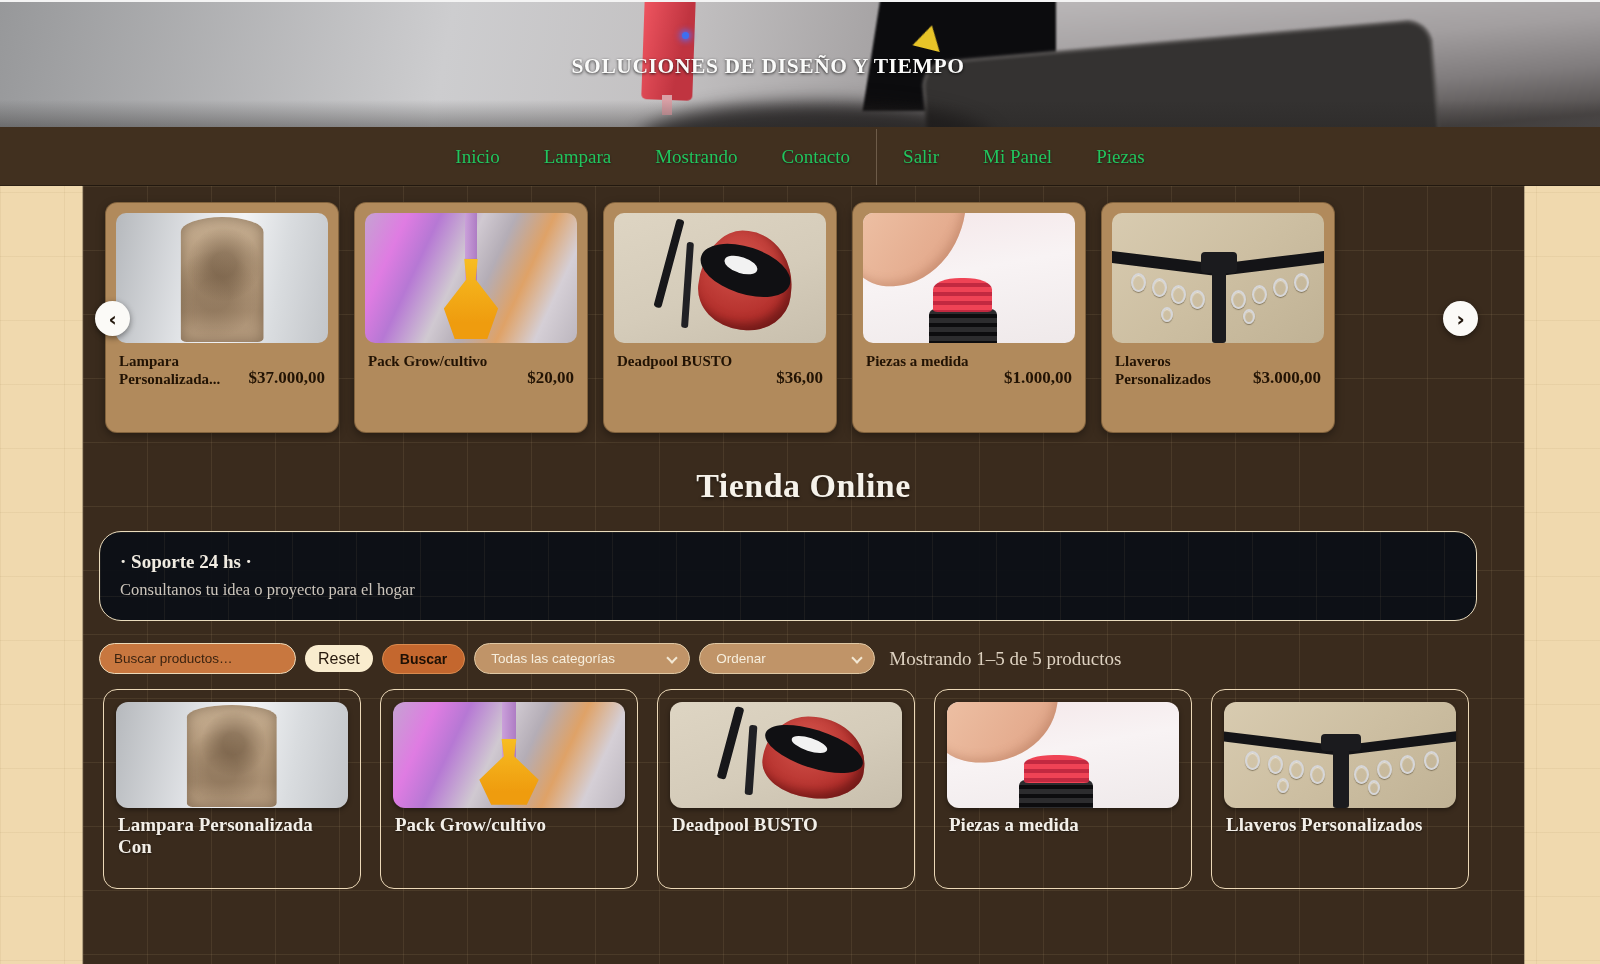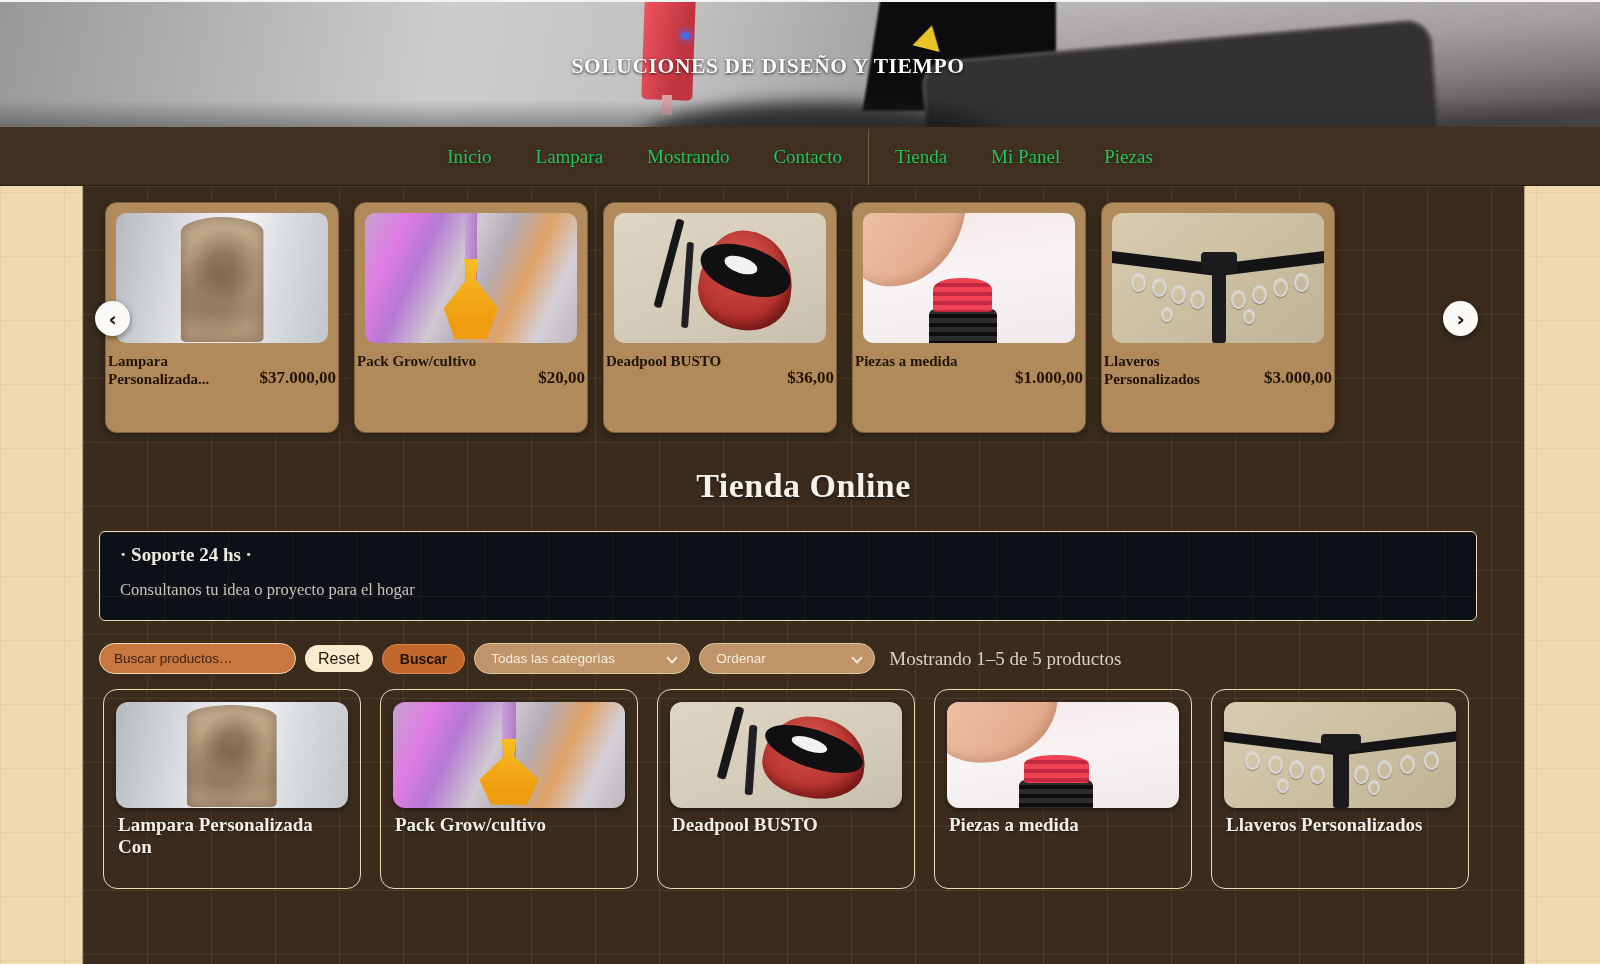--- a/index.html
+++ b/index.html
@@ -64,21 +64,21 @@
 
   
   .carousel { position: relative; padding: 16px 0 0 22px; }
   .carousel-cards { display: flex; gap: 15px; }
   .fcard { width: 234px; height: 231px; background: #b18a5c; border-radius: 12px;
     border: 1px solid rgba(70,48,24,0.45); box-shadow: 0 3px 8px rgba(0,0,0,0.35);
     flex: none; cursor: pointer; }
   .fcard .pimg { margin: 10px 10px 9px; height: 130px; border-radius: 10px;
     position: relative; overflow: hidden; }
   .frow { display: flex; justify-content: space-between; align-items: flex-start;
-    padding: 0 2px; gap: 6px; }
+    padding: 0 13px; gap: 6px; }
   .frow h3 { font-size: 15px; line-height: 1.2; font-weight: bold; color: #221304; max-width: 128px; }
   .frow .price { font-size: 17px; font-weight: bold; color: #221304; margin-top: 16px; white-space: nowrap; }
   .arrow { position: absolute; top: 115px; width: 35px; height: 35px; border-radius: 50%;
     background: #fbfaf7; border: none; box-shadow: 0 2px 6px rgba(0,0,0,0.45);
     color: #23180e; font-size: 20px; font-weight: bold; line-height: 1; cursor: pointer;
     display: flex; align-items: center; justify-content: center; font-family: "DejaVu Sans", sans-serif; }
   .arrow.left { left: 12px; }
   .arrow.right { right: 46px; }
 
   
@@ -148,28 +148,28 @@
   .ring:nth-of-type(12) { left: 86%; top: 46%; }
   .ring:nth-of-type(13) { left: 23%; top: 72%; width: 12px; height: 15px; }
   .ring:nth-of-type(14) { left: 62%; top: 74%; width: 12px; height: 15px; }
 
   
   .shop-title { margin: 34px 0 26px; text-align: center; font-size: 34px; font-weight: bold;
     color: #f6f2ea; letter-spacing: 0.5px; text-shadow: 0 2px 3px rgba(0,0,0,0.5); }
 
   .inner { margin: 0 47px 0 16px; }
 
-  .support-box { border: 1.5px solid #eadcbd; border-radius: 6px; padding: 12px 20px 20px;
+  .support-box { border: 1.5px solid #eadcbd; border-radius: 22px; padding: 19px 20px 20px;
     background-color: rgba(10,14,22,0.93);
     background-image:
       linear-gradient(rgba(222,189,143,0.07) 1px, transparent 1px),
       linear-gradient(90deg, rgba(222,189,143,0.07) 1px, transparent 1px);
     background-size: 64px 64px; }
   .support-title { color: #f1ece2; font-size: 19px; font-weight: bold; }
-  .support-sub { color: #ccc5bb; font-size: 16.5px; margin-top: 14px; }
+  .support-sub { color: #ccc5bb; font-size: 16.5px; margin-top: 7px; }
 
   .search-banner { margin-top: 19px; height: 69px; border-radius: 14px; background: #f2cf92;
     display: flex; align-items: center; justify-content: center; gap: 9px;
     color: #241505; font-size: 17px; font-weight: bold;
     box-shadow: 0 2px 5px rgba(0,0,0,0.3); }
 
   
   .controls { margin-top: 22px; display: flex; align-items: center; gap: 9px;
     font-family: "Liberation Sans", "DejaVu Sans", sans-serif; }
   .search-input { width: 197px; height: 31px; border-radius: 16px; background: #c8773f;
@@ -224,21 +224,21 @@
   <div class="hero-shade"></div>
   <h1 class="hero-title">SOLUCIONES DE DISEÑO Y TIEMPO</h1>
 </header>
 
 <nav class="nav">
   <a>Inicio</a>
   <a>Lampara</a>
   <a>Mostrando</a>
   <a>Contacto</a>
   <span class="nav-divider"></span>
-  <a>Tienda</a>
+  <a>Salir</a>
   <a>Mi Panel</a>
   <a>Piezas</a>
 </nav>
 
 <main class="content">
 
   <section class="carousel">
     <div class="carousel-cards">
 
       <article class="fcard">

